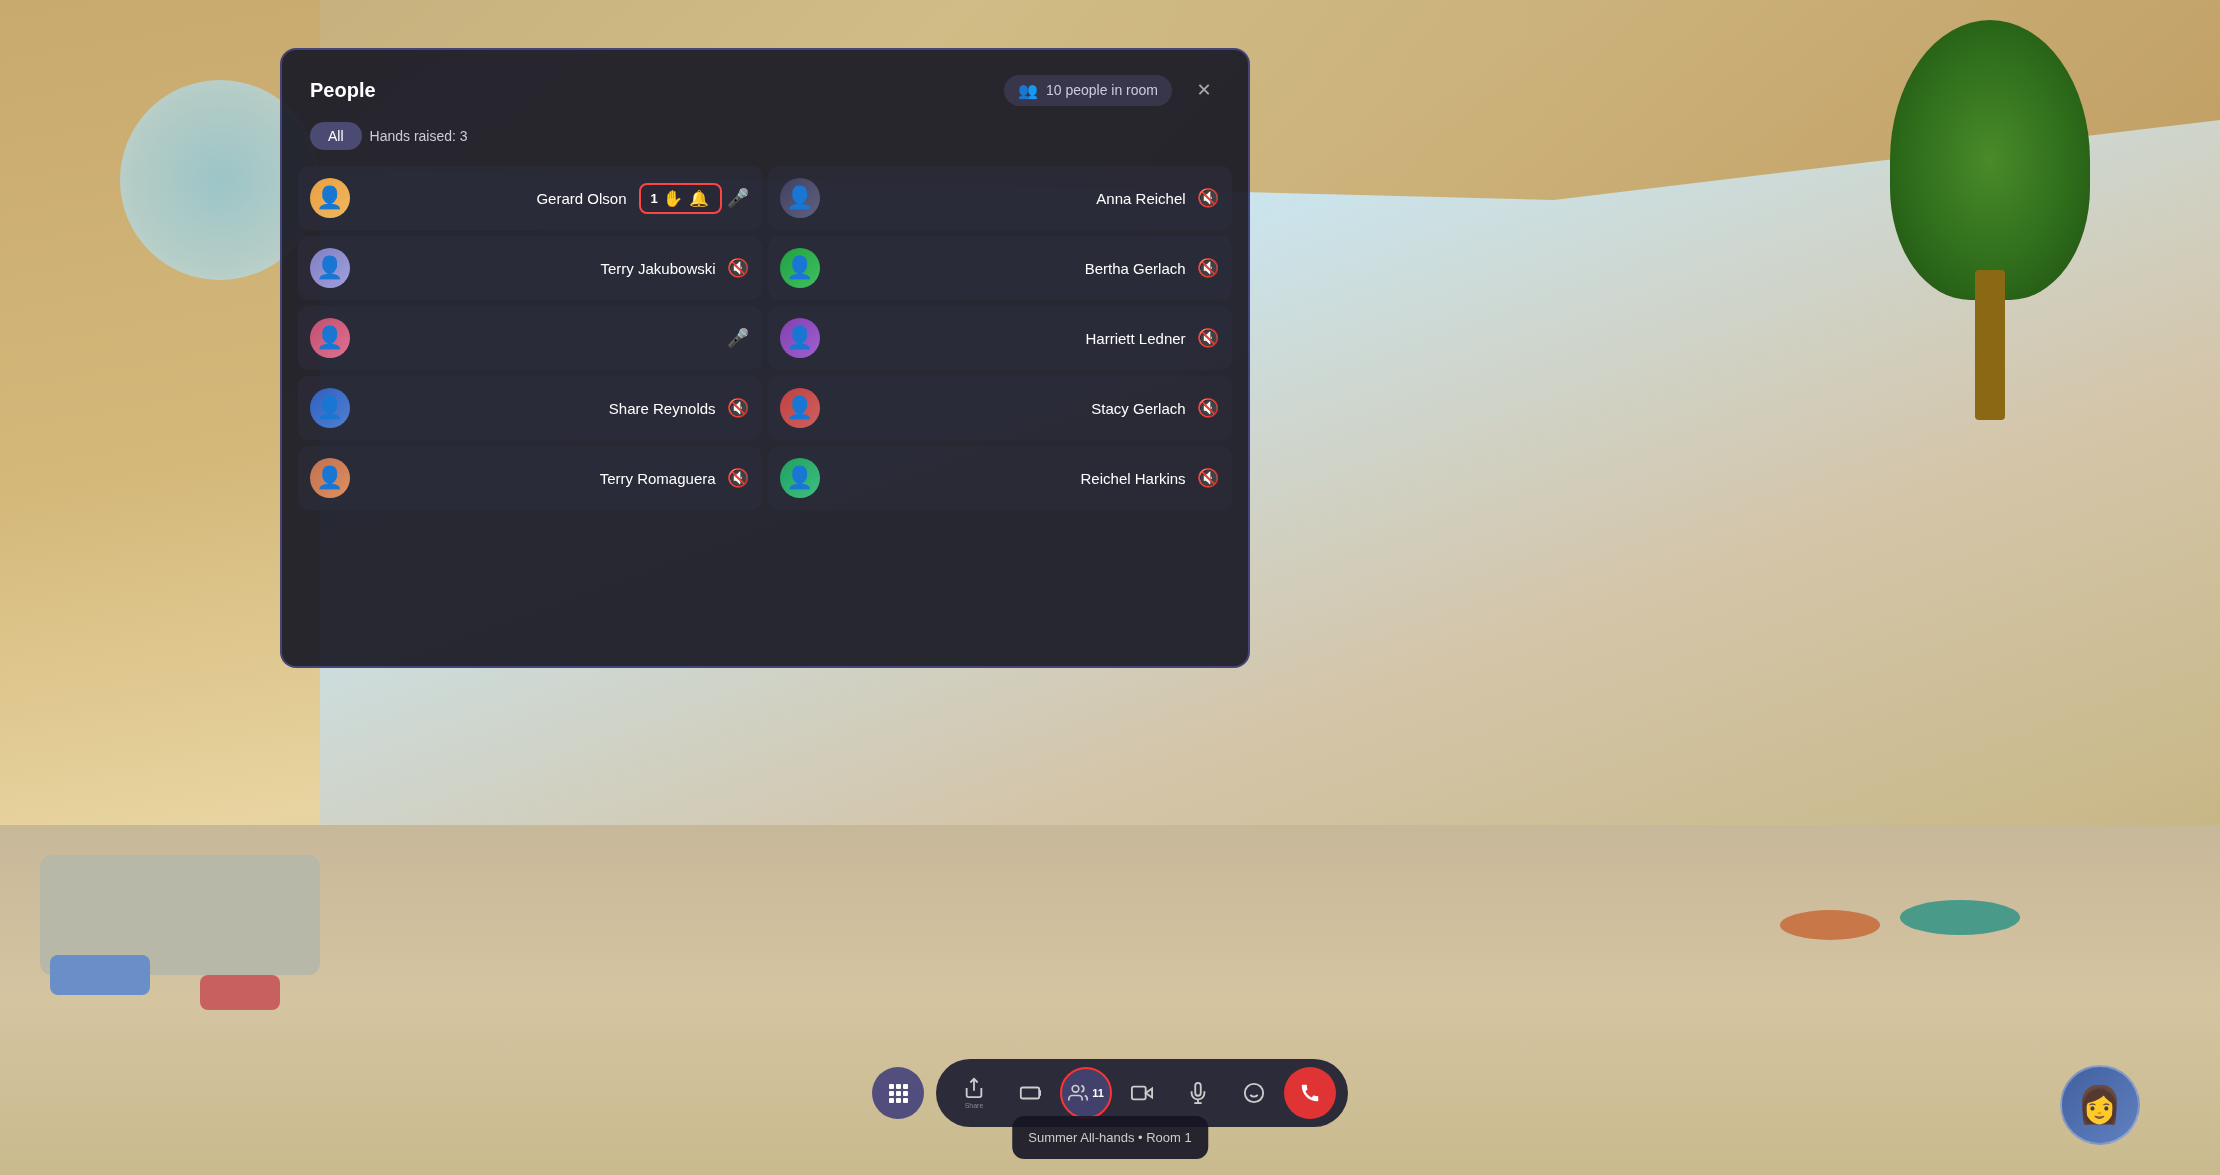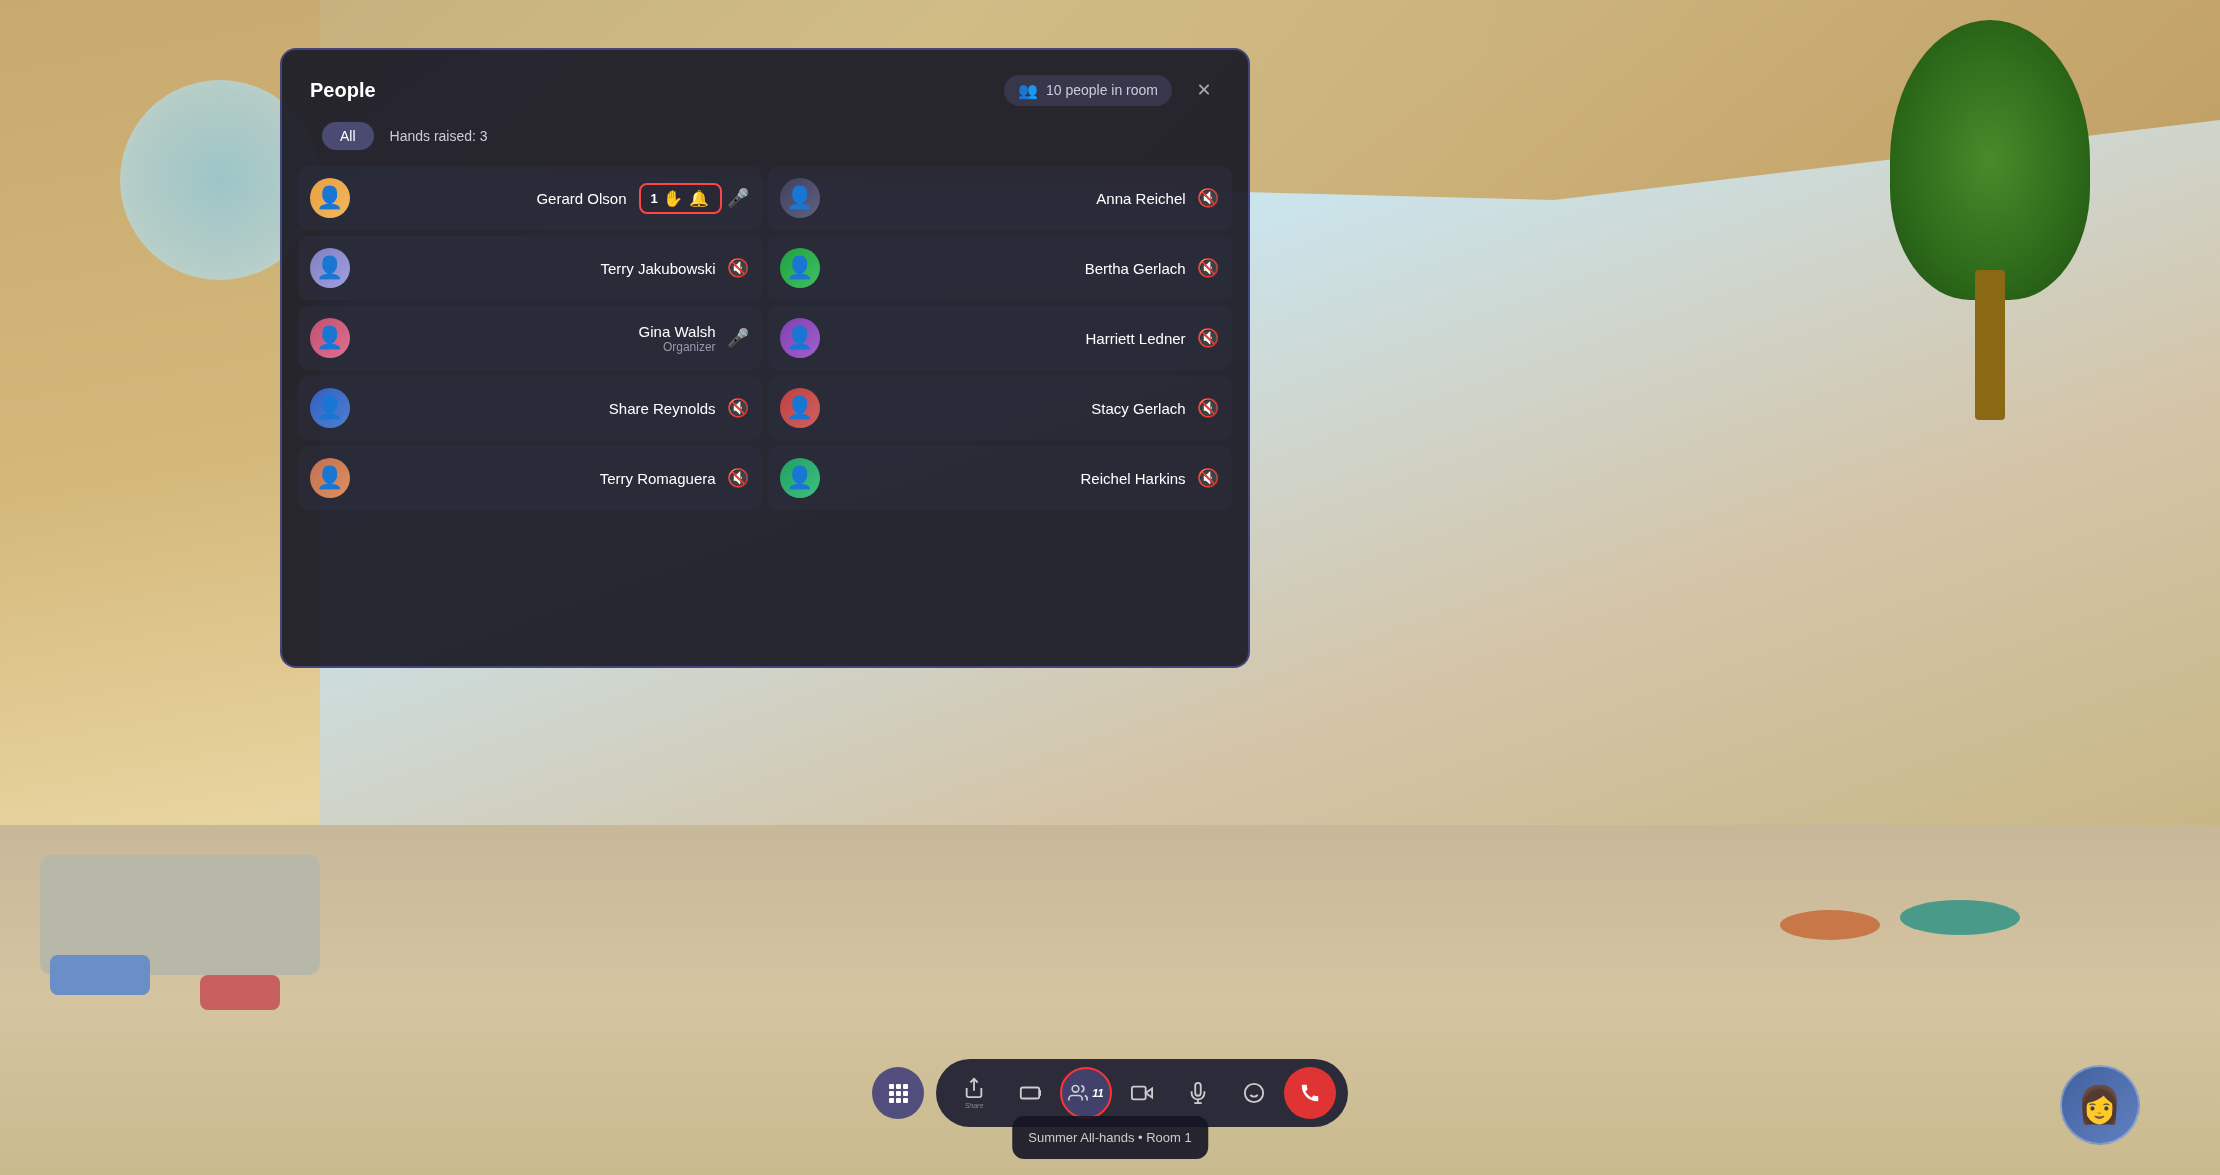--- a/index.html
+++ b/index.html
@@ -176,23 +176,22 @@
       color: #aaaaaa;
       font-size: 18px;
       cursor: pointer;
       border-radius: 50%;
     }
 
     
     .filter-tabs {
       display: flex;
       align-items: center;
-      gap: 12px;
+      gap: 4px;
       padding: 0 28px 16px;
-      margin-left: 12px;
     }
     .tab-all {
       background: rgba(100, 100, 160, 0.6);
       color: #ffffff;
       border-radius: 20px;
       padding: 6px 18px;
       font-size: 14px;
       cursor: pointer;
     }
     .tab-hands {
@@ -316,21 +315,20 @@
       gap: 12px;
     }
 
     .toolbar-main {
       display: flex;
       align-items: center;
       background: rgba(30, 30, 50, 0.92);
       border-radius: 40px;
       padding: 8px 12px;
       gap: 4px;
-      font-style: italic;
     }
 
     .toolbar-btn {
       width: 52px;
       height: 52px;
       border-radius: 50%;
       display: flex;
       align-items: center;
       justify-content: center;
       cursor: pointer;
@@ -501,24 +499,20 @@
       </div>
       <div class="person-actions">
         <span class="mic-off">🔇</span>
       </div>
     </div>
 
     <div class="person-row">
       <div class="avatar avatar-gina">
         <div class="face-circle">👤</div>
       </div>
-      <div class="person-info">
-        <div class="person-name">Gina Walsh</div>
-        <div class="person-role">Organizer</div>
-      </div>
       <div class="person-actions">
         <span class="mic-on">🎤</span>
       </div>
     </div>
 
     <div class="person-row">
       <div class="avatar avatar-harriett">
         <div class="face-circle">👤</div>
       </div>
       <div class="person-info">

